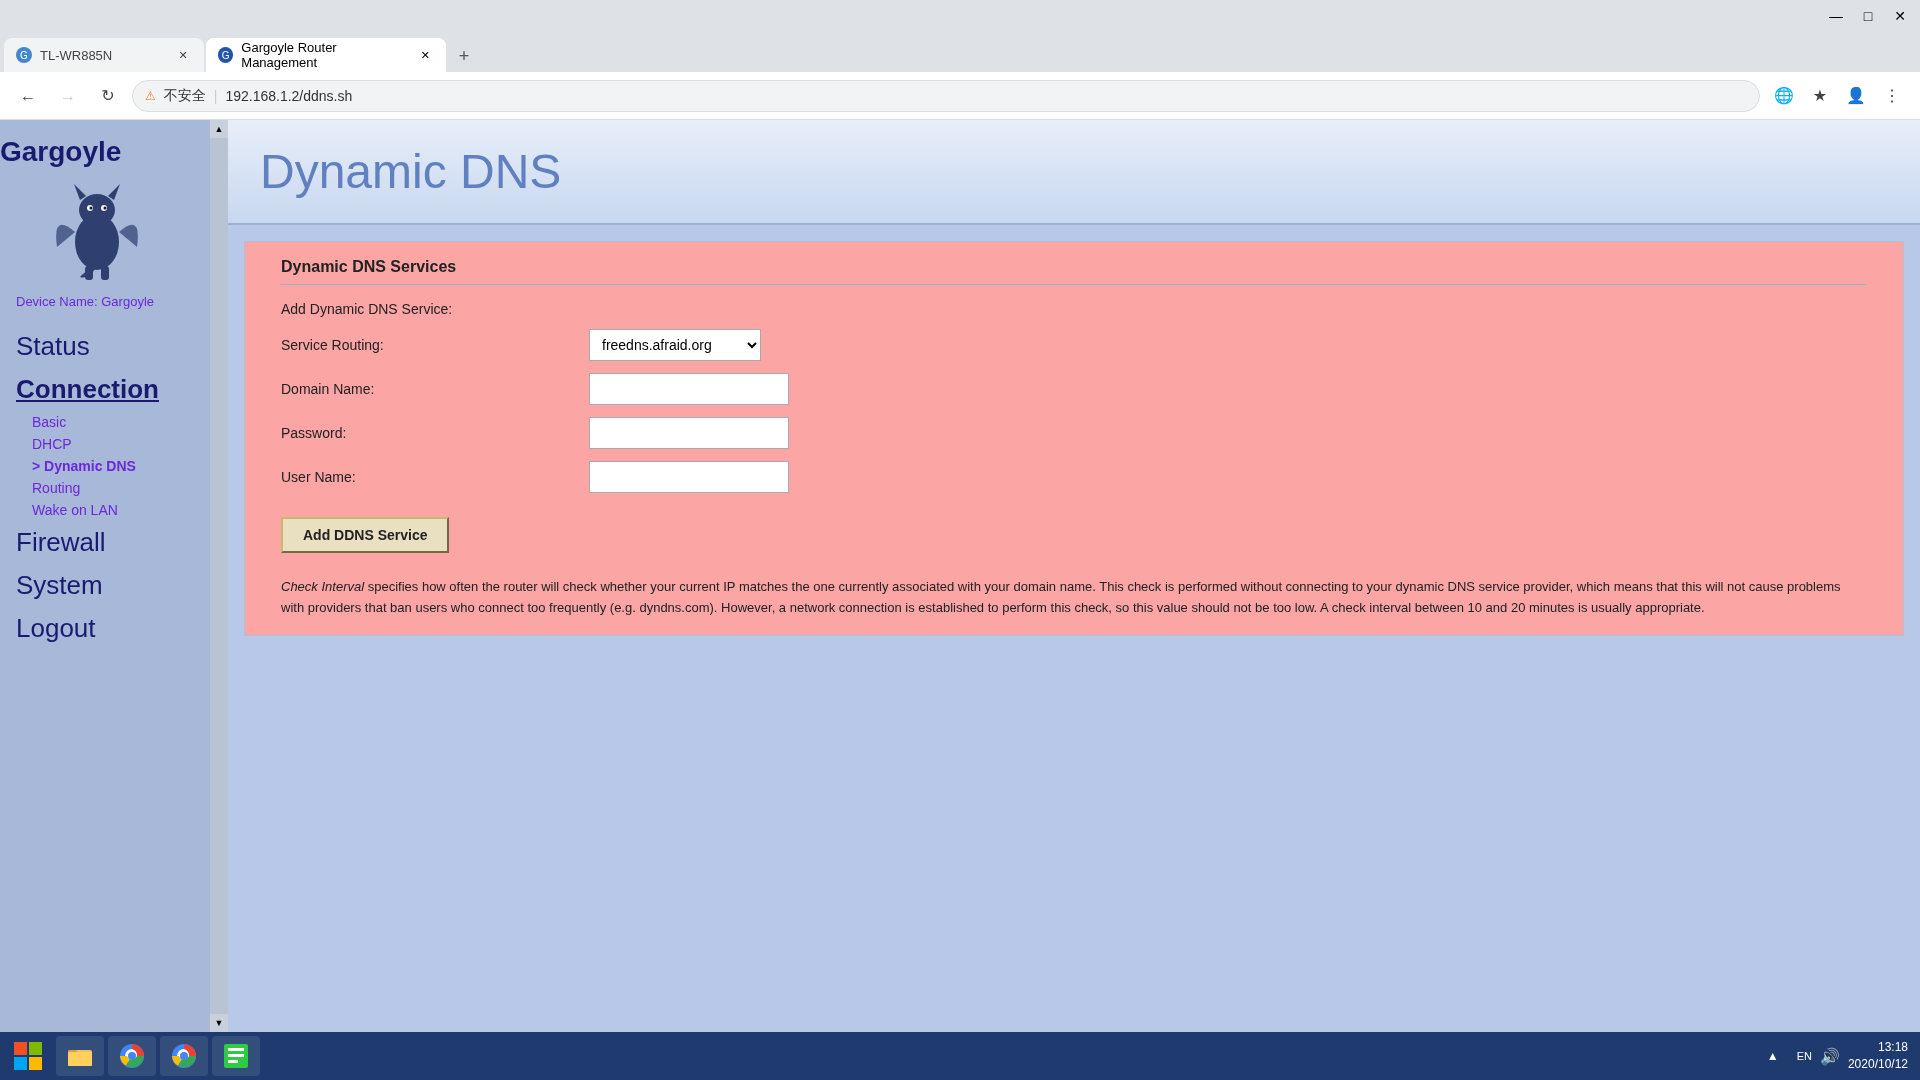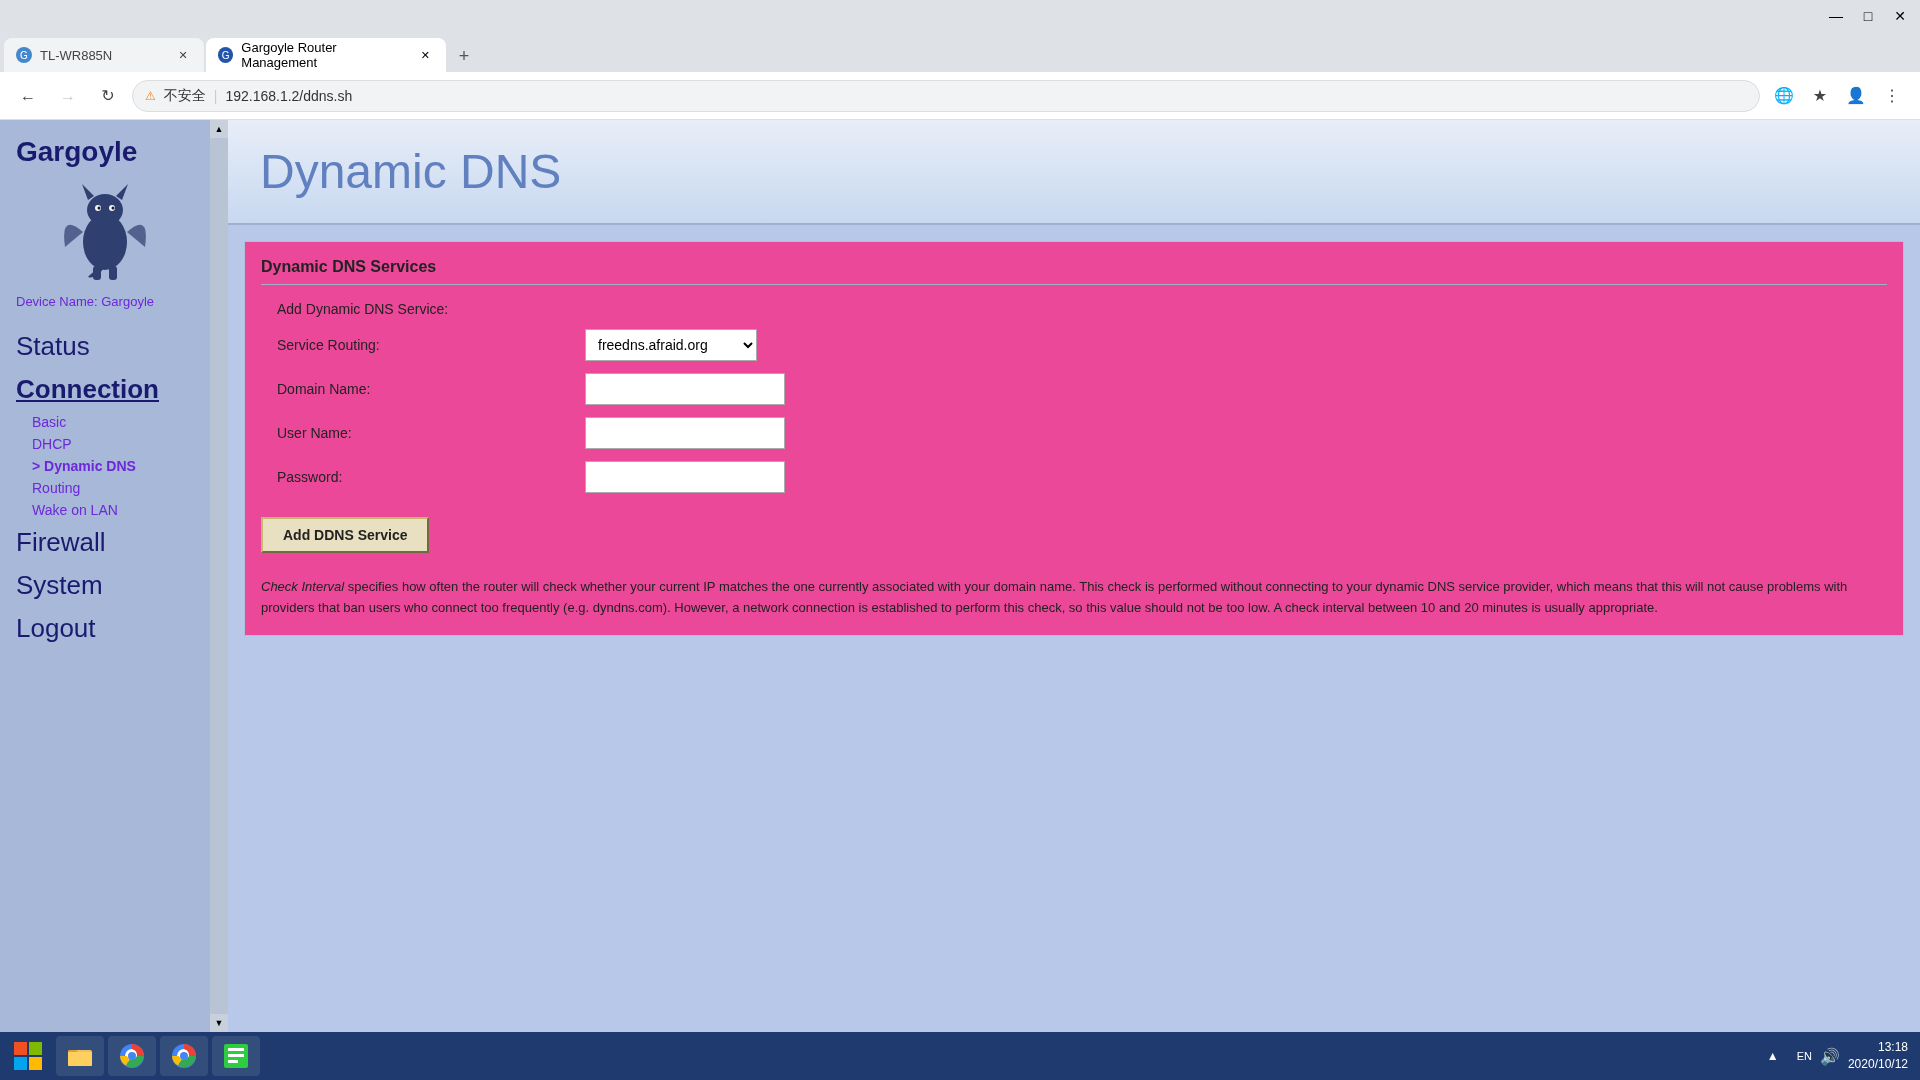--- a/index.html
+++ b/index.html
@@ -117,21 +117,21 @@
       width: 228px;
       background: #a8b8d8;
       display: flex;
       flex-direction: column;
       overflow-y: auto;
       flex-shrink: 0;
       position: relative;
     }
 
     .logo-area {
-      padding: 16px 16px 8px 16px;
+      padding: 16px 16px 8px 0;
       display: flex;
       flex-direction: column;
       align-items: center;
     }
     .logo-title {
       font-size: 28px;
       font-weight: bold;
       color: #1a1a6e;
       align-self: flex-start;
       margin-bottom: 4px;
@@ -182,41 +182,40 @@
       padding: 24px 32px;
       border-bottom: 2px solid #a0b0d0;
     }
     .page-title {
       font-size: 48px;
       color: #6080c0;
       font-weight: normal;
     }
 
     .content-section {
-      background: #ec4899;
+      background: #fca5a5;
       margin: 16px;
-      padding: 16px 16px;
+      padding: 16px 36px;
       border: 1px solid #b0c0d8;
     }
 
     .section-title {
       font-size: 16px;
       font-weight: bold;
       color: #222;
       margin-bottom: 16px;
       border-bottom: 1px solid #a0b0c8;
       padding-bottom: 8px;
     }
 
     .form-row {
       display: flex;
       align-items: center;
       margin-bottom: 12px;
       gap: 8px;
-      margin-left: 16px;
     }
     .form-label {
       width: 300px;
       font-size: 14px;
       color: #222;
       flex-shrink: 0;
     }
     .form-input {
       width: 200px;
       height: 32px;
@@ -443,28 +442,28 @@
         </div>
 
         
         <div class="form-row">
           <span class="form-label">Domain Name:</span>
           <input type="text" class="form-input" value="" style="">
         </div>
 
         
         <div class="form-row">
+          <span class="form-label">Password:</span>
+          <input type="password" class="form-input" value="" style="">
+        </div>
+
+        
+        <div class="form-row">
           <span class="form-label">User Name:</span>
           <input type="text" class="form-input" value="" style="">
-        </div>
-
-        
-        <div class="form-row">
-          <span class="form-label">Password:</span>
-          <input type="password" class="form-input" value="" style="">
         </div>
 
         
 
         
 
         
         <button class="add-button">Add DDNS Service</button>
 
         

